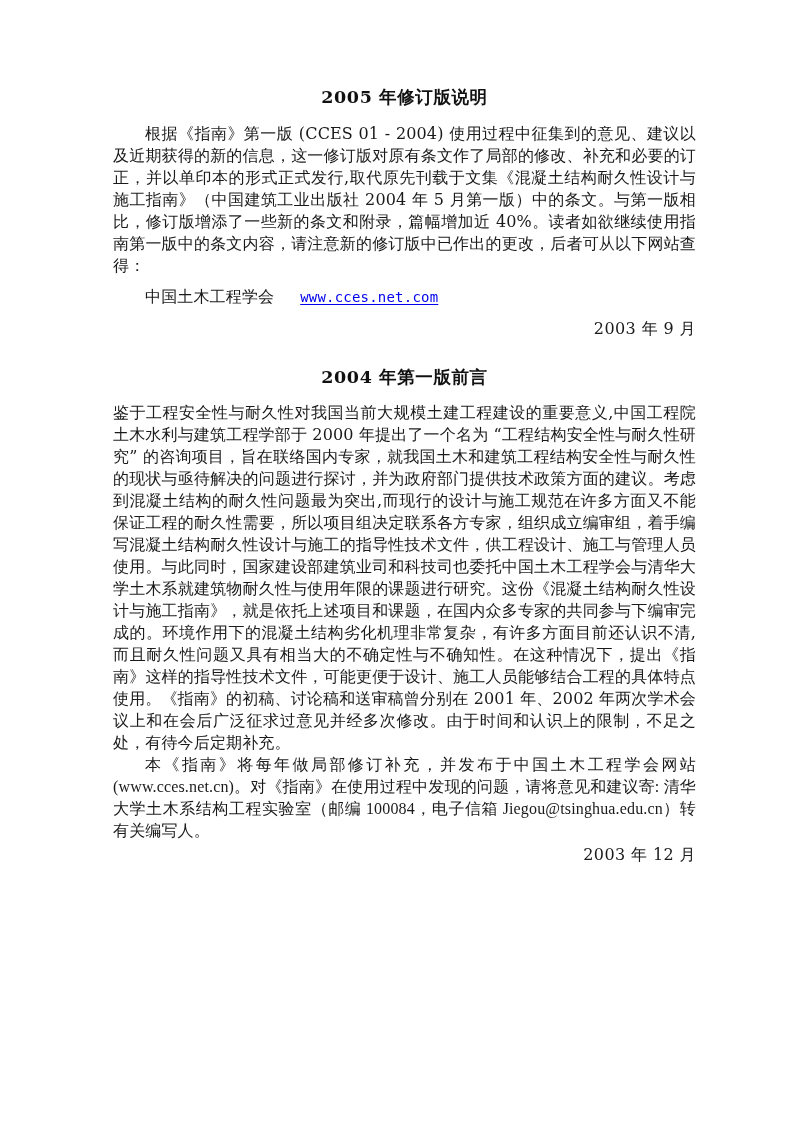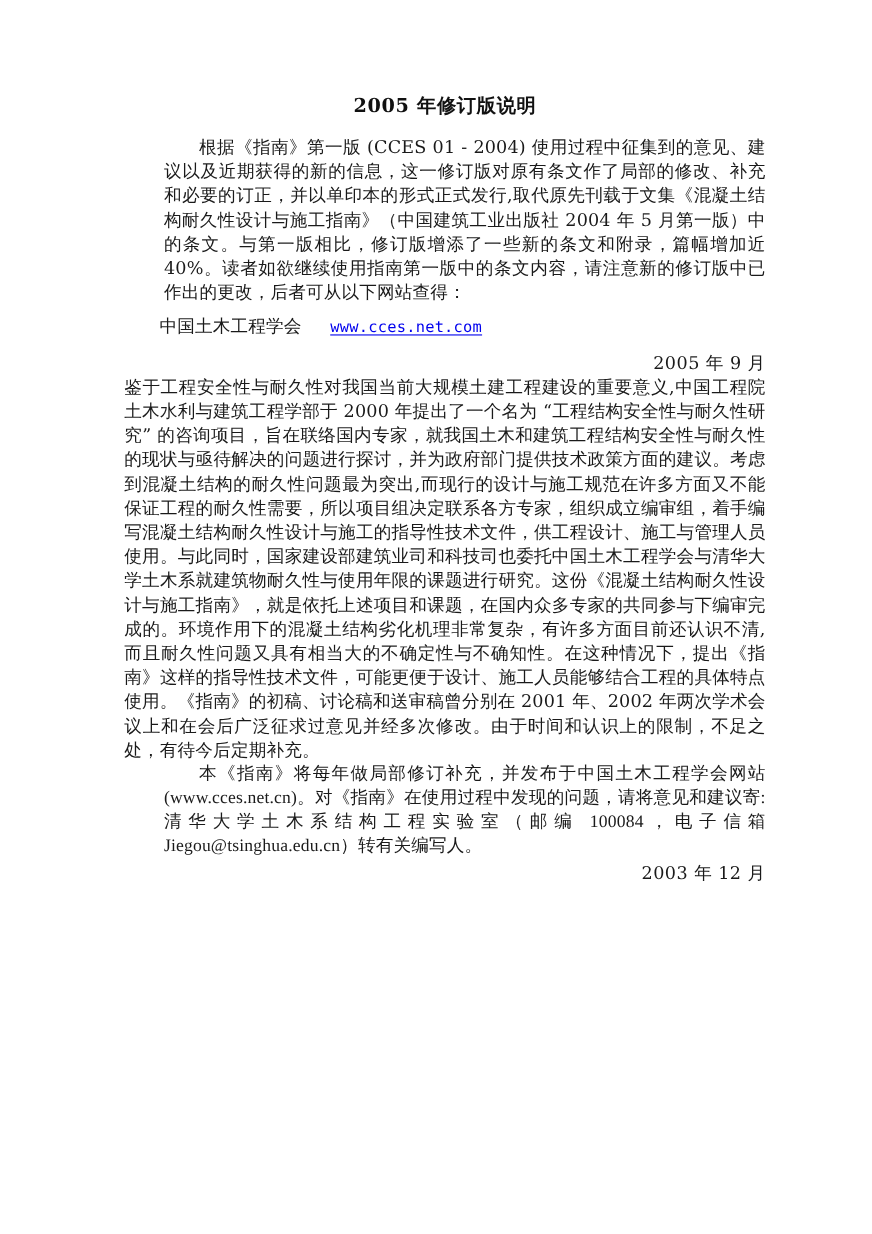--- a/index.html
+++ b/index.html
@@ -52,21 +52,20 @@
     font-size: 16px;
     line-height: 22px;
     text-align: justify;
     text-justify: inter-ideograph;
     letter-spacing: 0.15px;
     color: #1a1a1a;
   }
 
   p.indent {
     text-indent: 2em;
-    margin-left: 36px;
   }
 
   p.noindent {
     text-indent: 0;
   }
 
   .block-gap {
     margin-top: 7px;
   }
 
@@ -122,22 +121,23 @@
   <div class="content">
 
     <h1 class="section-heading">2005 年修订版说明</h1>
 
     <p class="para indent">根据《指南》第一版 (CCES 01 - 2004) 使用过程中征集到的意见、建议以及近期获得的新的信息，这一修订版对原有条文作了局部的修改、补充和必要的订正，并以单印本的形式正式发行,取代原先刊载于文集《混凝土结构耐久性设计与施工指南》（中国建筑工业出版社 2004 年 5 月第一版）中的条文。与第一版相比，修订版增添了一些新的条文和附录，篇幅增加近 40%。读者如欲继续使用指南第一版中的条文内容，请注意新的修订版中已作出的更改，后者可从以下网站查得：</p>
 
     <div class="org-line">
       <span>中国土木工程学会</span><a class="url-mono" href="#">www.cces.net.com</a>
     </div>
 
-    <p class="date-right">2005 年 9 月</p>
+    <p class="date-right">2003 年 9 月</p>
 
+    <h1 class="section-heading heading-gap-top">2004 年第一版前言</h1>
 
     <p class="para noindent">鉴于工程安全性与耐久性对我国当前大规模土建工程建设的重要意义,中国工程院土木水利与建筑工程学部于 2000 年提出了一个名为 “工程结构安全性与耐久性研究” 的咨询项目，旨在联络国内专家，就我国土木和建筑工程结构安全性与耐久性的现状与亟待解决的问题进行探讨，并为政府部门提供技术政策方面的建议。考虑到混凝土结构的耐久性问题最为突出,而现行的设计与施工规范在许多方面又不能保证工程的耐久性需要，所以项目组决定联系各方专家，组织成立编审组，着手编写混凝土结构耐久性设计与施工的指导性技术文件，供工程设计、施工与管理人员使用。与此同时，国家建设部建筑业司和科技司也委托中国土木工程学会与清华大学土木系就建筑物耐久性与使用年限的课题进行研究。这份《混凝土结构耐久性设计与施工指南》，就是依托上述项目和课题，在国内众多专家的共同参与下编审完成的。环境作用下的混凝土结构劣化机理非常复杂，有许多方面目前还认识不清,而且耐久性问题又具有相当大的不确定性与不确知性。在这种情况下，提出《指南》这样的指导性技术文件，可能更便于设计、施工人员能够结合工程的具体特点使用。《指南》的初稿、讨论稿和送审稿曾分别在 2001 年、2002 年两次学术会议上和在会后广泛征求过意见并经多次修改。由于时间和认识上的限制，不足之处，有待今后定期补充。</p>
 
 
     <p class="para indent block-gap latin-serif">本《指南》将每年做局部修订补充，并发布于中国土木工程学会网站 (www.cces.net.cn)。对《指南》在使用过程中发现的问题，请将意见和建议寄: 清华大学土木系结构工程实验室（邮编 100084，电子信箱 Jiegou@tsinghua.edu.cn）转有关编写人。</p>
 
 
     <p class="sig-date">2003 年 12 月</p>
 
   </div>

